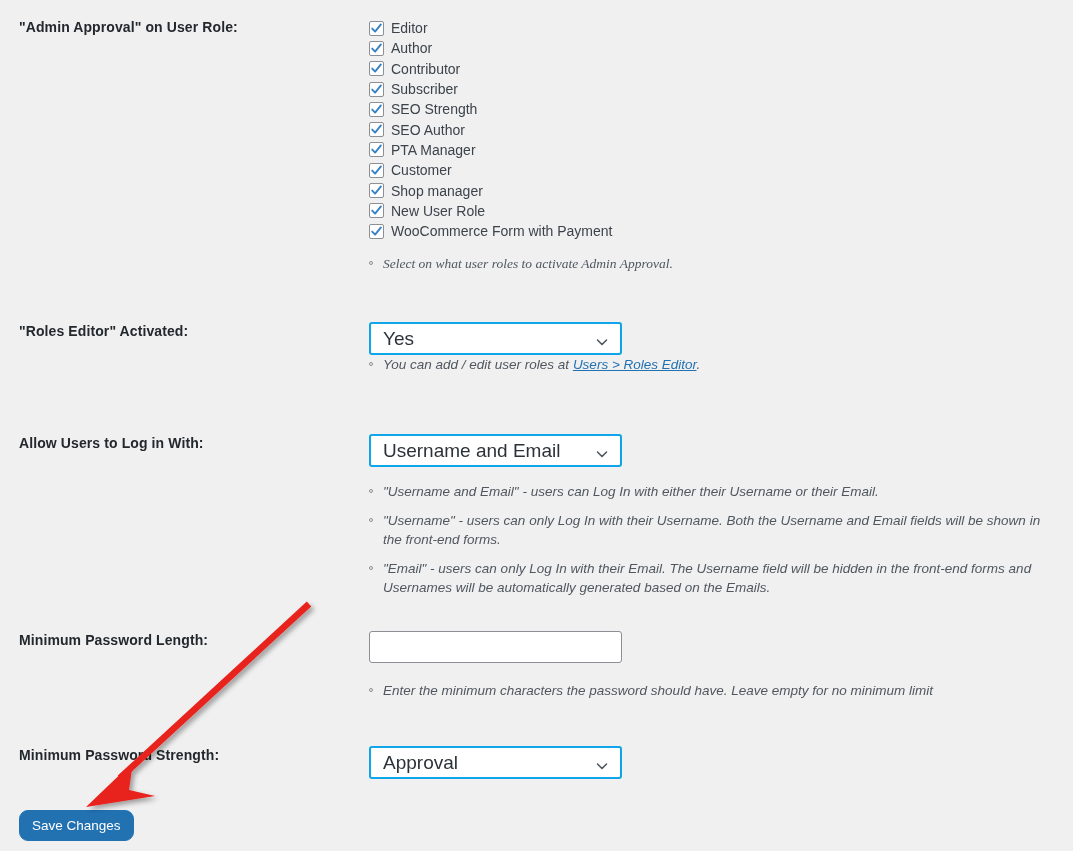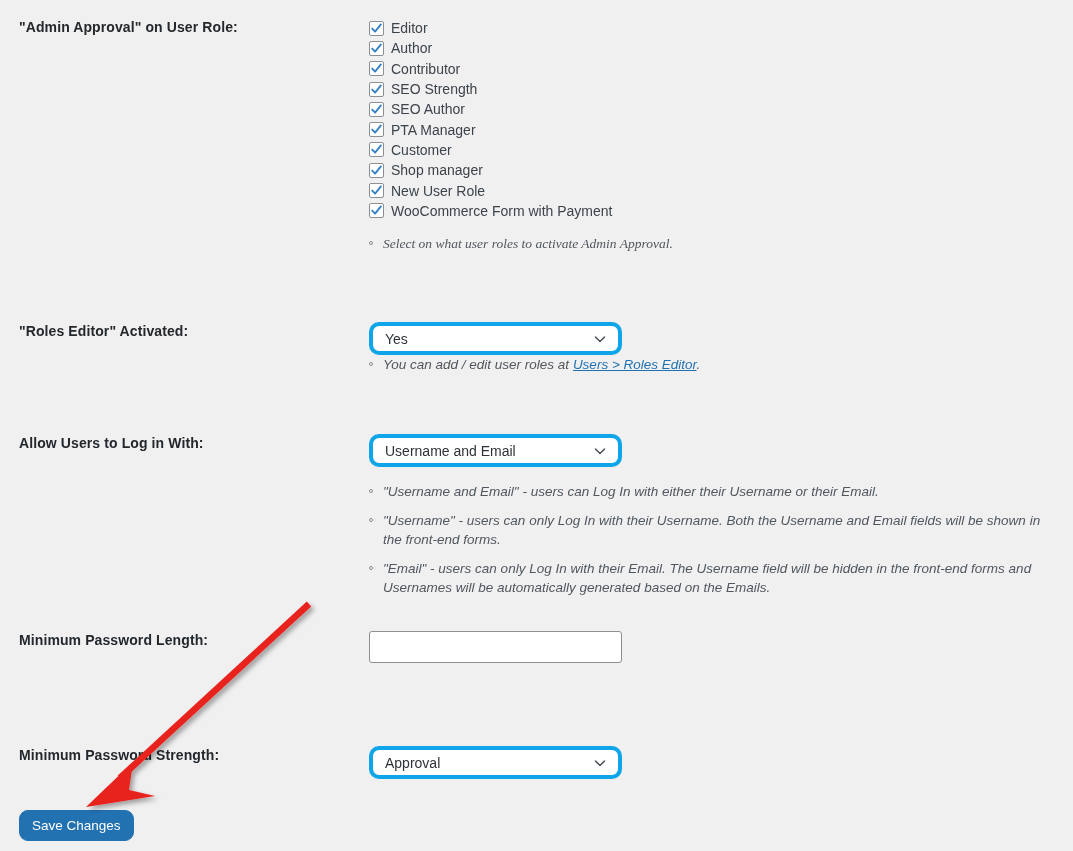--- a/index.html
+++ b/index.html
@@ -109,27 +109,27 @@
     color: #2271b1;
     text-decoration: underline;
   }
 
   
   .select {
     position: relative;
     width: 253px;
     height: 33px;
     background: #fff;
-    border: 4px solid #0ea5e9;
-    border-radius: 10px;
+    border: 2px solid #0ea5e9;
+    border-radius: 3px;
     box-sizing: border-box;
     display: flex;
     align-items: center;
     padding-left: 12px;
-    font-size: 14px;
+    font-size: 19px;
     color: #2c3338;
     cursor: pointer;
   }
   .select .chev {
     position: absolute;
     right: 11px;
     top: 50%;
     transform: translateY(-50%);
     width: 14px;
     height: 14px;
@@ -202,20 +202,28 @@
             </span>
             <span class="cb-label">Author</span>
           </li>
           <li class="cb-item">
             <span class="cb-box">
               <svg viewBox="0 0 13 13" xmlns="http://www.w3.org/2000/svg">
                 <path d="M2.2 6.6 L5.1 9.6 L10.9 2.4" fill="none" stroke="#3582c4" stroke-width="1.9" stroke-linecap="round" stroke-linejoin="round"></path>
               </svg>
             </span>
             <span class="cb-label">Contributor</span>
+          </li>
+          <li class="cb-item">
+            <span class="cb-box">
+              <svg viewBox="0 0 13 13" xmlns="http://www.w3.org/2000/svg">
+                <path d="M2.2 6.6 L5.1 9.6 L10.9 2.4" fill="none" stroke="#3582c4" stroke-width="1.9" stroke-linecap="round" stroke-linejoin="round"></path>
+              </svg>
+            </span>
+            <span class="cb-label">Subscriber</span>
           </li>
           <li class="cb-item">
             <span class="cb-box">
               <svg viewBox="0 0 13 13" xmlns="http://www.w3.org/2000/svg">
                 <path d="M2.2 6.6 L5.1 9.6 L10.9 2.4" fill="none" stroke="#3582c4" stroke-width="1.9" stroke-linecap="round" stroke-linejoin="round"></path>
               </svg>
             </span>
             <span class="cb-label">SEO Strength</span>
           </li>
           <li class="cb-item">
@@ -304,20 +312,21 @@
           <div class="desc">"Username" - users can only Log In with their Username. Both the Username and Email fields will be shown in the front-end forms.</div>
           <div class="desc">"Email" - users can only Log In with their Email. The Username field will be hidden in the front-end forms and Usernames will be automatically generated based on the Emails.</div>
         </div>
     </div>
   </div>
 
   <div class="row" style="top:631px;">
     <div class="row-label">Minimum Password Length:</div>
     <div class="row-field">
       <input class="text-input" type="text" value="" style="">
+      <div class="desc" style="margin-top:18px;">Enter the minimum characters the password should have. Leave empty for no minimum limit</div>
     </div>
   </div>
 
   <div class="row" style="top:746px;">
     <div class="row-label">Minimum Password Strength:</div>
     <div class="row-field">
       <div class="select">
         <span>Approval</span>
         <span class="chev">
           <svg viewBox="0 0 14 14" xmlns="http://www.w3.org/2000/svg">

